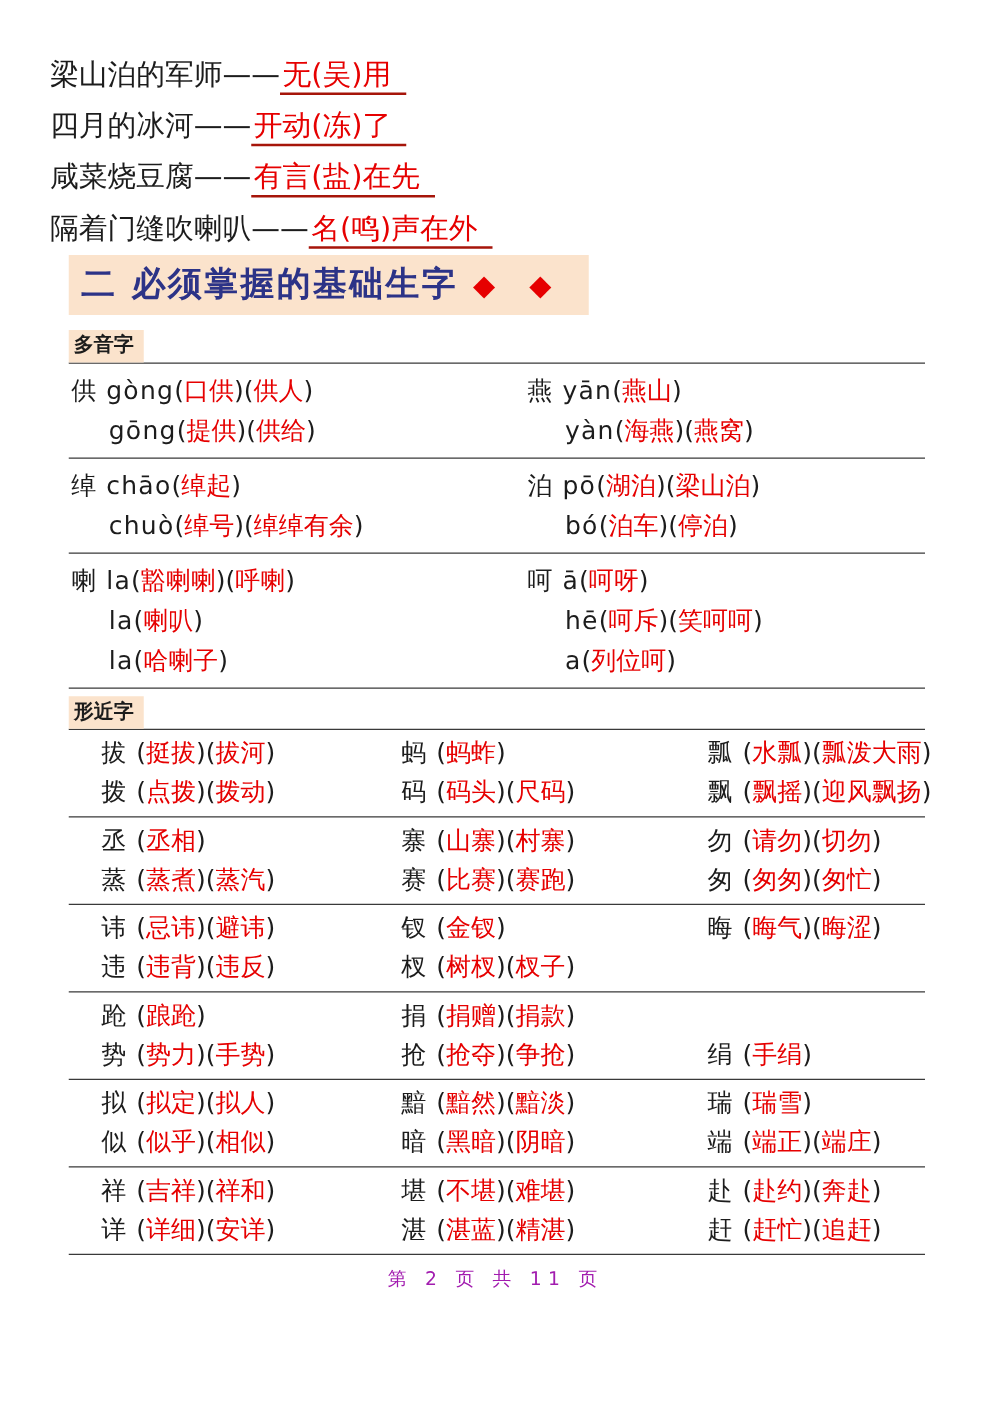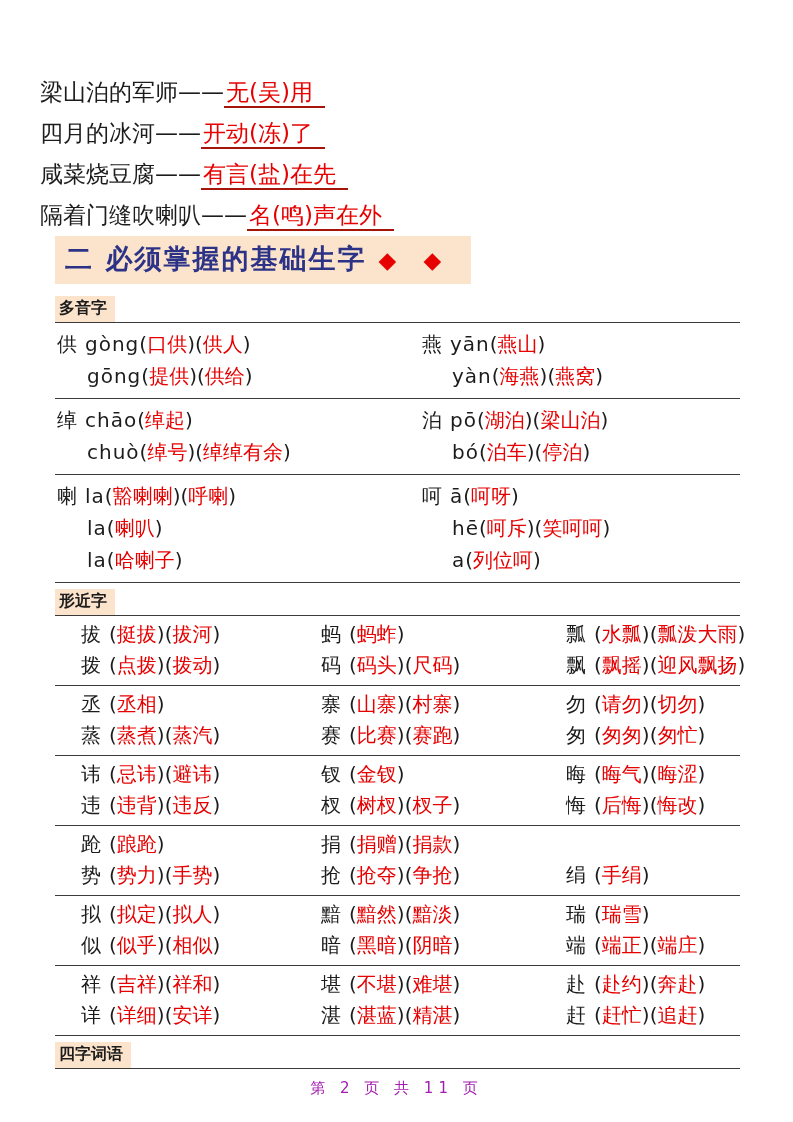--- a/index.html
+++ b/index.html
@@ -1,21 +1,21 @@
 <!DOCTYPE html>
 <html><head>
 <meta charset="utf-8">
 <style>
   html,body { margin:0; padding:0; background:#ffffff; }
   .page {
     position:relative; width:793px; height:1122px; background:#ffffff;
     font-family:"DejaVu Sans", sans-serif; color:#1c1c1c; overflow:hidden;
   }
   
-  .riddles { padding-top:40px; margin-left:40px;margin-top:32px; }
+  .riddles { padding-top:40px; margin-left:40px; }
   .riddle-line { font-size:23px; line-height:41px; white-space:nowrap; }
   .riddle-q, .riddle-dash { color:#1c1c1c; }
   .riddle-answer {
     color:var(--red); border-bottom:2px solid #a6150a;
     padding:0 12px 1px 2px;
   }
   
   .heading-row { margin-left:55px; margin-top:0; }
   .heading-band {
     display:inline-block; background:var(--peach);
@@ -140,21 +140,20 @@
         </div>
         <div class="xj-group">
           <div class="xj-row">
             <div class="xj-cell"><span class="hanzi">讳</span><span class="paren">(</span><span class="red-word">忌讳</span><span class="paren">)</span><span class="paren">(</span><span class="red-word">避讳</span><span class="paren">)</span></div>
             <div class="xj-cell"><span class="hanzi">钗</span><span class="paren">(</span><span class="red-word">金钗</span><span class="paren">)</span></div>
             <div class="xj-cell"><span class="hanzi">晦</span><span class="paren">(</span><span class="red-word">晦气</span><span class="paren">)</span><span class="paren">(</span><span class="red-word">晦涩</span><span class="paren">)</span></div>
           </div>
           <div class="xj-row">
             <div class="xj-cell"><span class="hanzi">违</span><span class="paren">(</span><span class="red-word">违背</span><span class="paren">)</span><span class="paren">(</span><span class="red-word">违反</span><span class="paren">)</span></div>
             <div class="xj-cell"><span class="hanzi">杈</span><span class="paren">(</span><span class="red-word">树杈</span><span class="paren">)</span><span class="paren">(</span><span class="red-word">杈子</span><span class="paren">)</span></div>
-            <div class="xj-cell"><span class="hanzi">悔</span><span class="paren">(</span><span class="red-word">后悔</span><span class="paren">)</span><span class="paren">(</span><span class="red-word">悔改</span><span class="paren">)</span></div>
           </div>
         </div>
         <div class="xj-group">
           <div class="xj-row">
             <div class="xj-cell"><span class="hanzi">跄</span><span class="paren">(</span><span class="red-word">踉跄</span><span class="paren">)</span></div>
             <div class="xj-cell"><span class="hanzi">捐</span><span class="paren">(</span><span class="red-word">捐赠</span><span class="paren">)</span><span class="paren">(</span><span class="red-word">捐款</span><span class="paren">)</span></div>
           </div>
           <div class="xj-row">
             <div class="xj-cell"><span class="hanzi">势</span><span class="paren">(</span><span class="red-word">势力</span><span class="paren">)</span><span class="paren">(</span><span class="red-word">手势</span><span class="paren">)</span></div>
             <div class="xj-cell"><span class="hanzi">抢</span><span class="paren">(</span><span class="red-word">抢夺</span><span class="paren">)</span><span class="paren">(</span><span class="red-word">争抢</span><span class="paren">)</span></div>
@@ -181,21 +180,16 @@
           </div>
           <div class="xj-row">
             <div class="xj-cell"><span class="hanzi">详</span><span class="paren">(</span><span class="red-word">详细</span><span class="paren">)</span><span class="paren">(</span><span class="red-word">安详</span><span class="paren">)</span></div>
             <div class="xj-cell"><span class="hanzi">湛</span><span class="paren">(</span><span class="red-word">湛蓝</span><span class="paren">)</span><span class="paren">(</span><span class="red-word">精湛</span><span class="paren">)</span></div>
             <div class="xj-cell"><span class="hanzi">赶</span><span class="paren">(</span><span class="red-word">赶忙</span><span class="paren">)</span><span class="paren">(</span><span class="red-word">追赶</span><span class="paren">)</span></div>
           </div>
         </div>
       </div>
   </div>
 
-  <div class="content-table">
-    <div class="section-header tight">
-      <span class="section-label">四字词语</span>
-    </div>
-  </div>
 
   <div class="footer">第 2 页 共 11 页</div>
 
 </div>
 
 </body></html>

